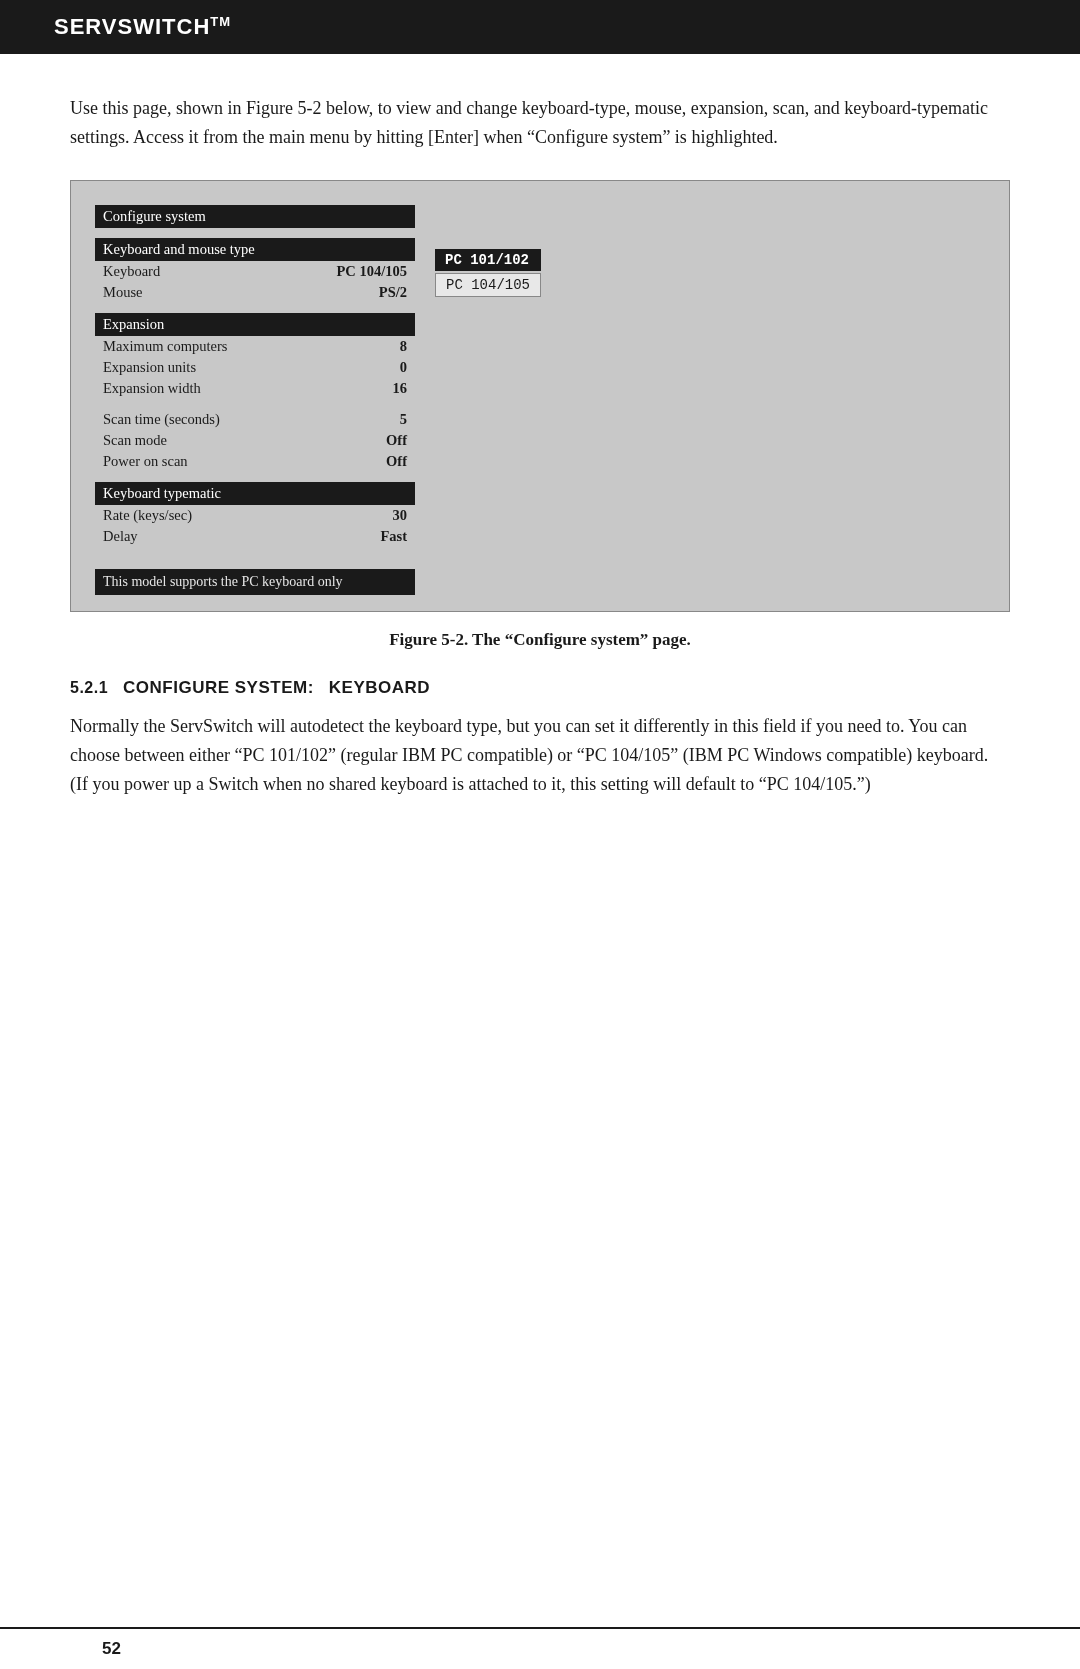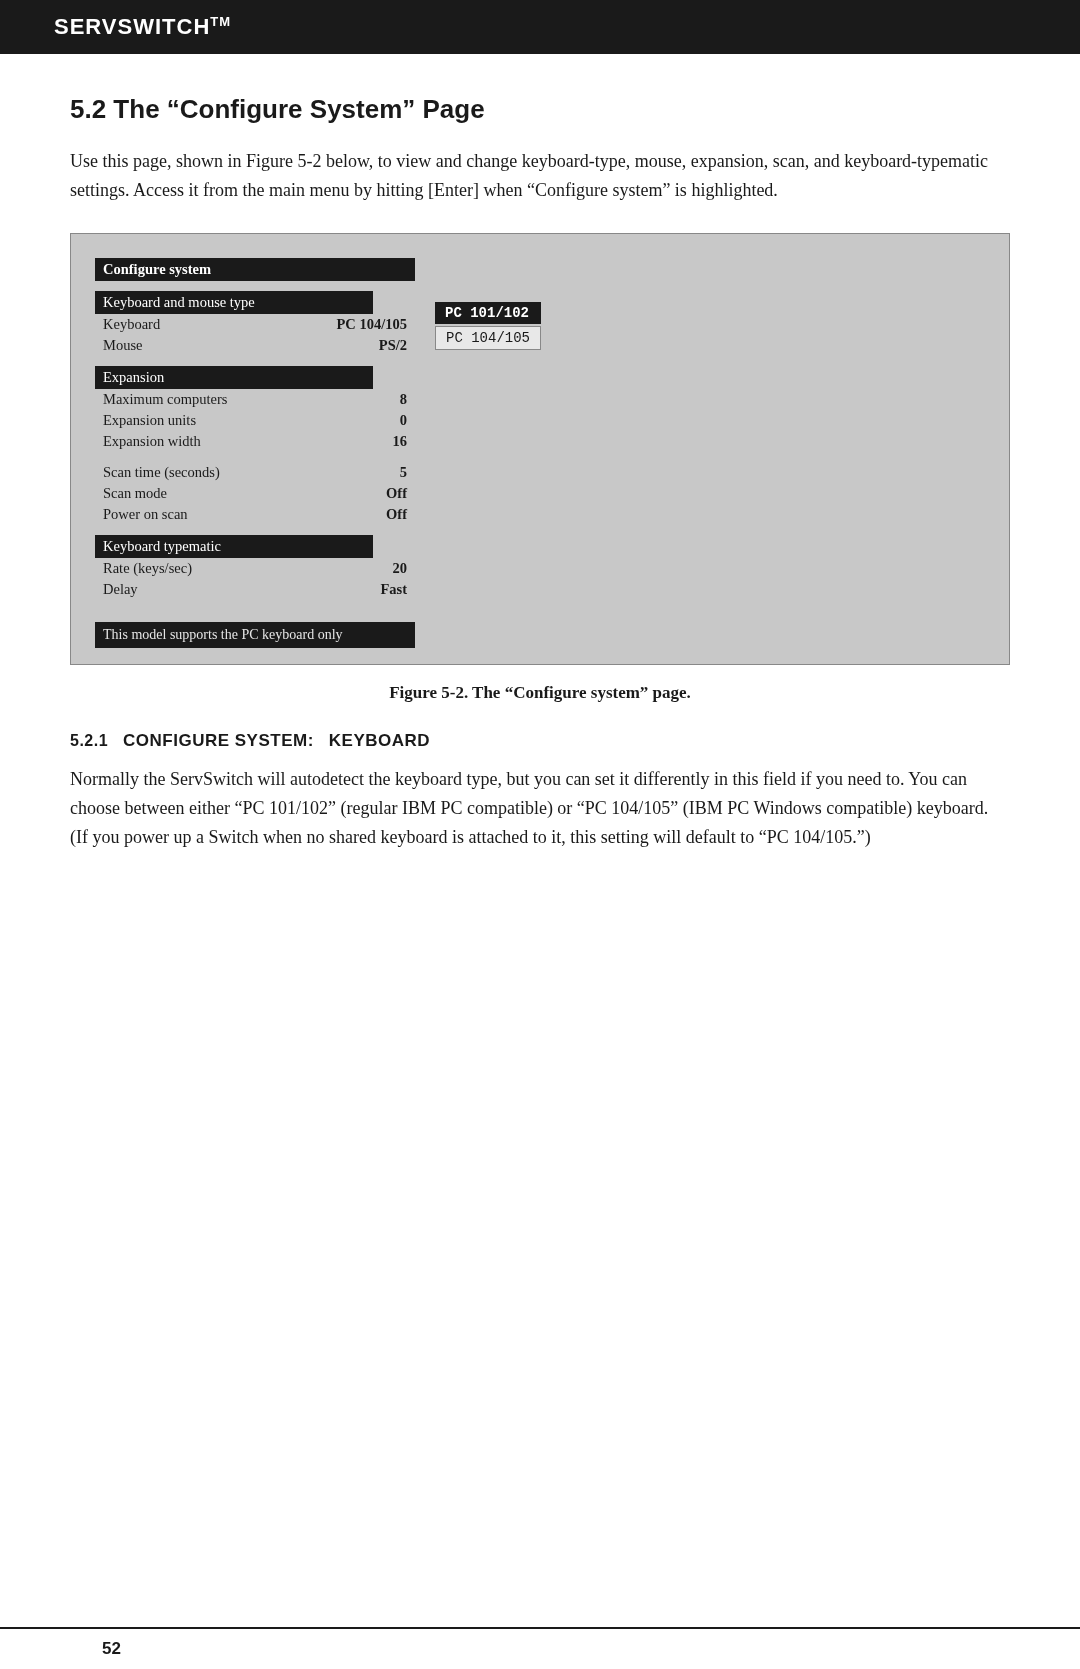--- a/index.html
+++ b/index.html
@@ -60,21 +60,21 @@
       border: 1px solid #888;
       padding: 24px 24px 16px 24px;
       margin-bottom: 18px;
     }
 
     
     .cfg-section-header {
       background: #1a1a1a;
       color: #ffffff;
       padding: 3px 8px;
-      font-weight: bold;
+      font-weight: normal;
       font-size: 14.5px;
       width: 320px;
     }
 
     
     .cfg-row {
       display: flex;
       justify-content: space-between;
       padding: 2px 8px;
       font-size: 14.5px;
@@ -83,21 +83,21 @@
 
     .cfg-row .label { }
     .cfg-row .value { font-weight: bold; }
 
     
     .cfg-sub-header {
       background: #1a1a1a;
       color: #ffffff;
       padding: 3px 8px;
       font-size: 14.5px;
-      width: 278px;
+      width: 320px;
     }
 
     
     .cfg-spacer {
       height: 10px;
       width: 320px;
     }
 
     
     .cfg-status-bar {
@@ -185,21 +185,20 @@
 <body>
 
 <div class="header-bar">
   <span class="header-title">
     <span>SERVSWITCH</span><sup>TM</sup>
   </span>
 </div>
 
 <div class="content">
 
-  <h1 class="section-heading">5.2 The “Configure System” Page</h1>
 
   <p class="body-text">Use this page, shown in Figure 5-2 below, to view and change keyboard-type, mouse, expansion, scan, and keyboard-typematic settings. Access it from the main menu by hitting [Enter] when “Configure system” is highlighted.</p>
 
   <div class="figure-container">
     <div class="figure-inner">
 
       <div>
 
         <div class="cfg-section-header">Configure system</div>
 
@@ -246,21 +245,21 @@
           <span class="label">Power on scan</span>
           <span class="value">Off</span>
         </div>
 
         <div class="cfg-spacer"></div>
         <div class="cfg-sub-header">
           <span>Keyboard typematic</span>
         </div>
         <div class="cfg-row">
           <span class="label">Rate (keys/sec)</span>
-          <span class="value">20</span>
+          <span class="value">30</span>
         </div>
         <div class="cfg-row">
           <span class="label">Delay</span>
           <span class="value">Fast</span>
         </div>
 
         <div class="cfg-spacer"></div>
 
         <div class="cfg-status-bar">This model supports the PC keyboard only</div>
       </div>

